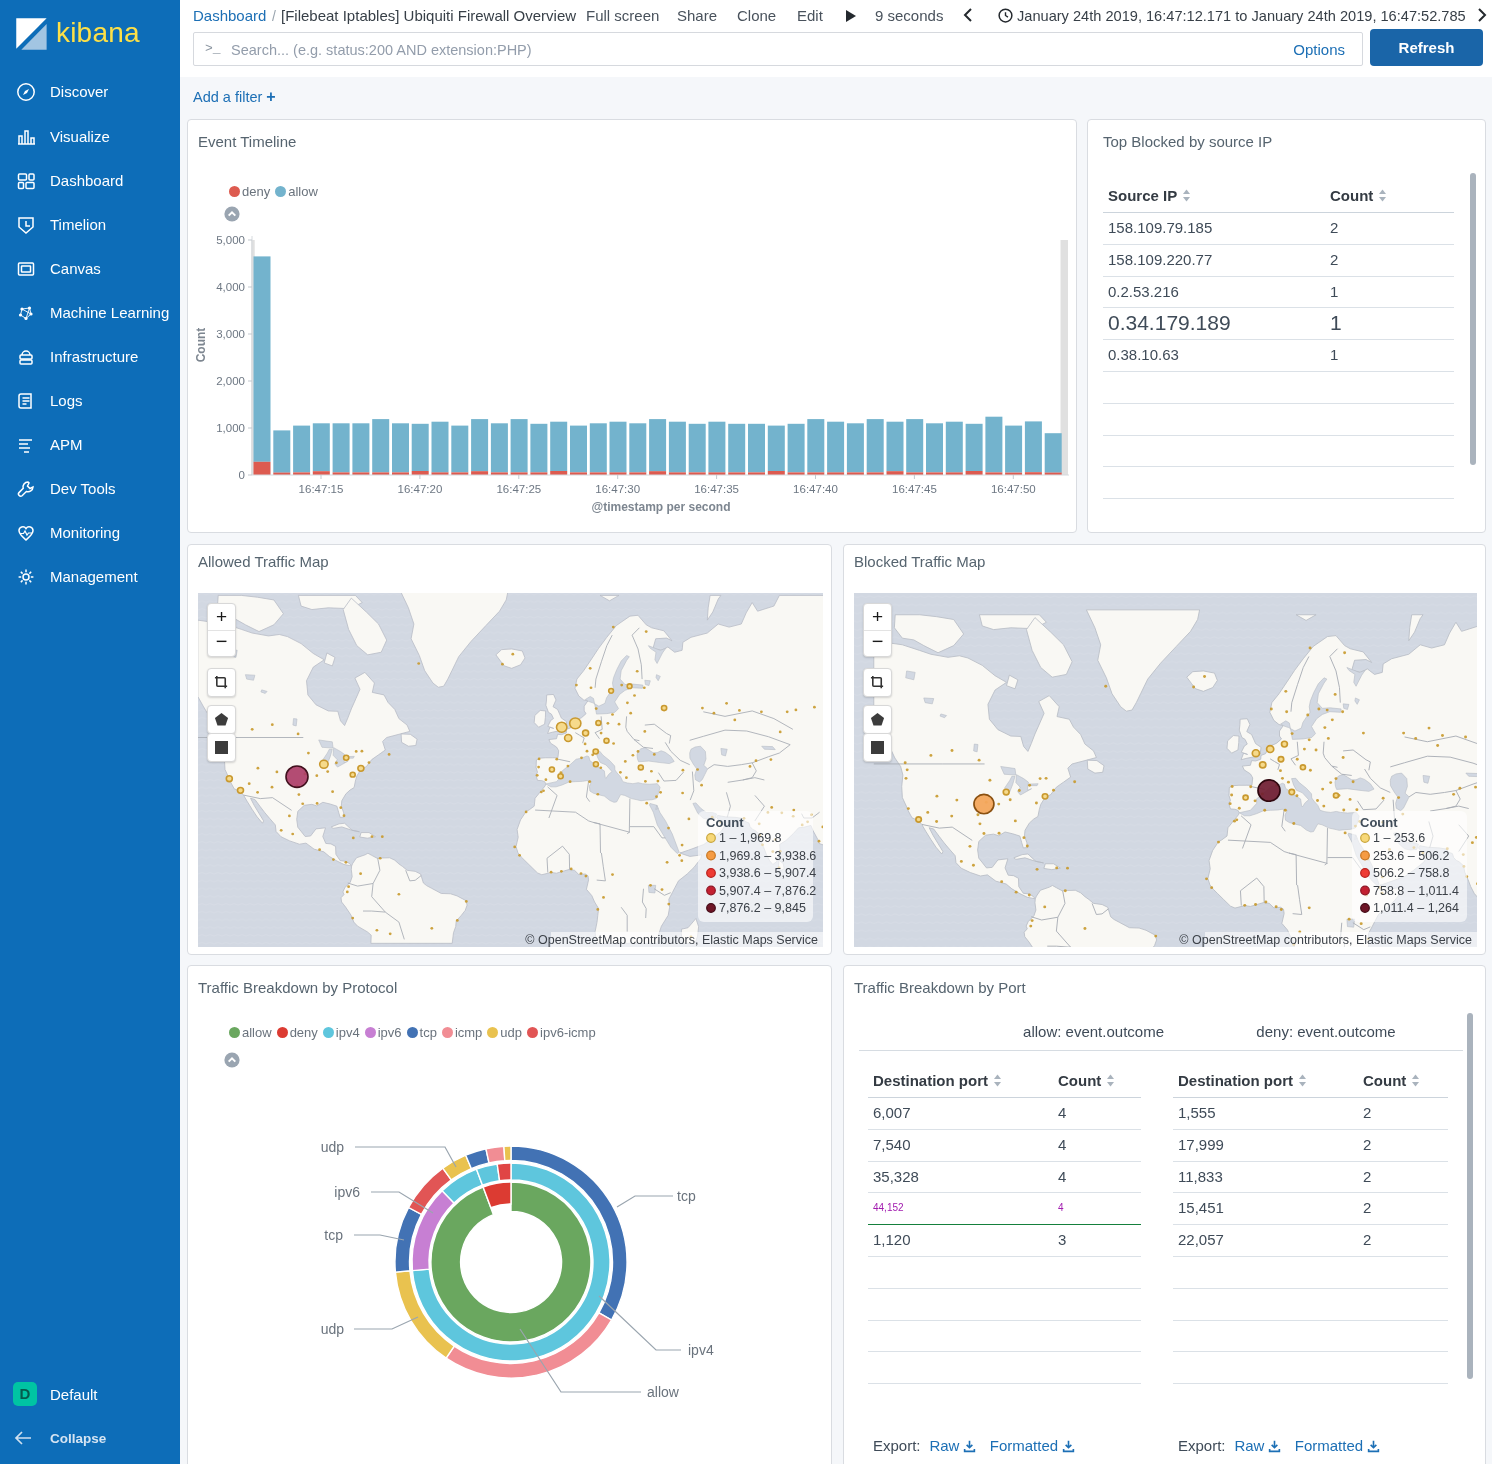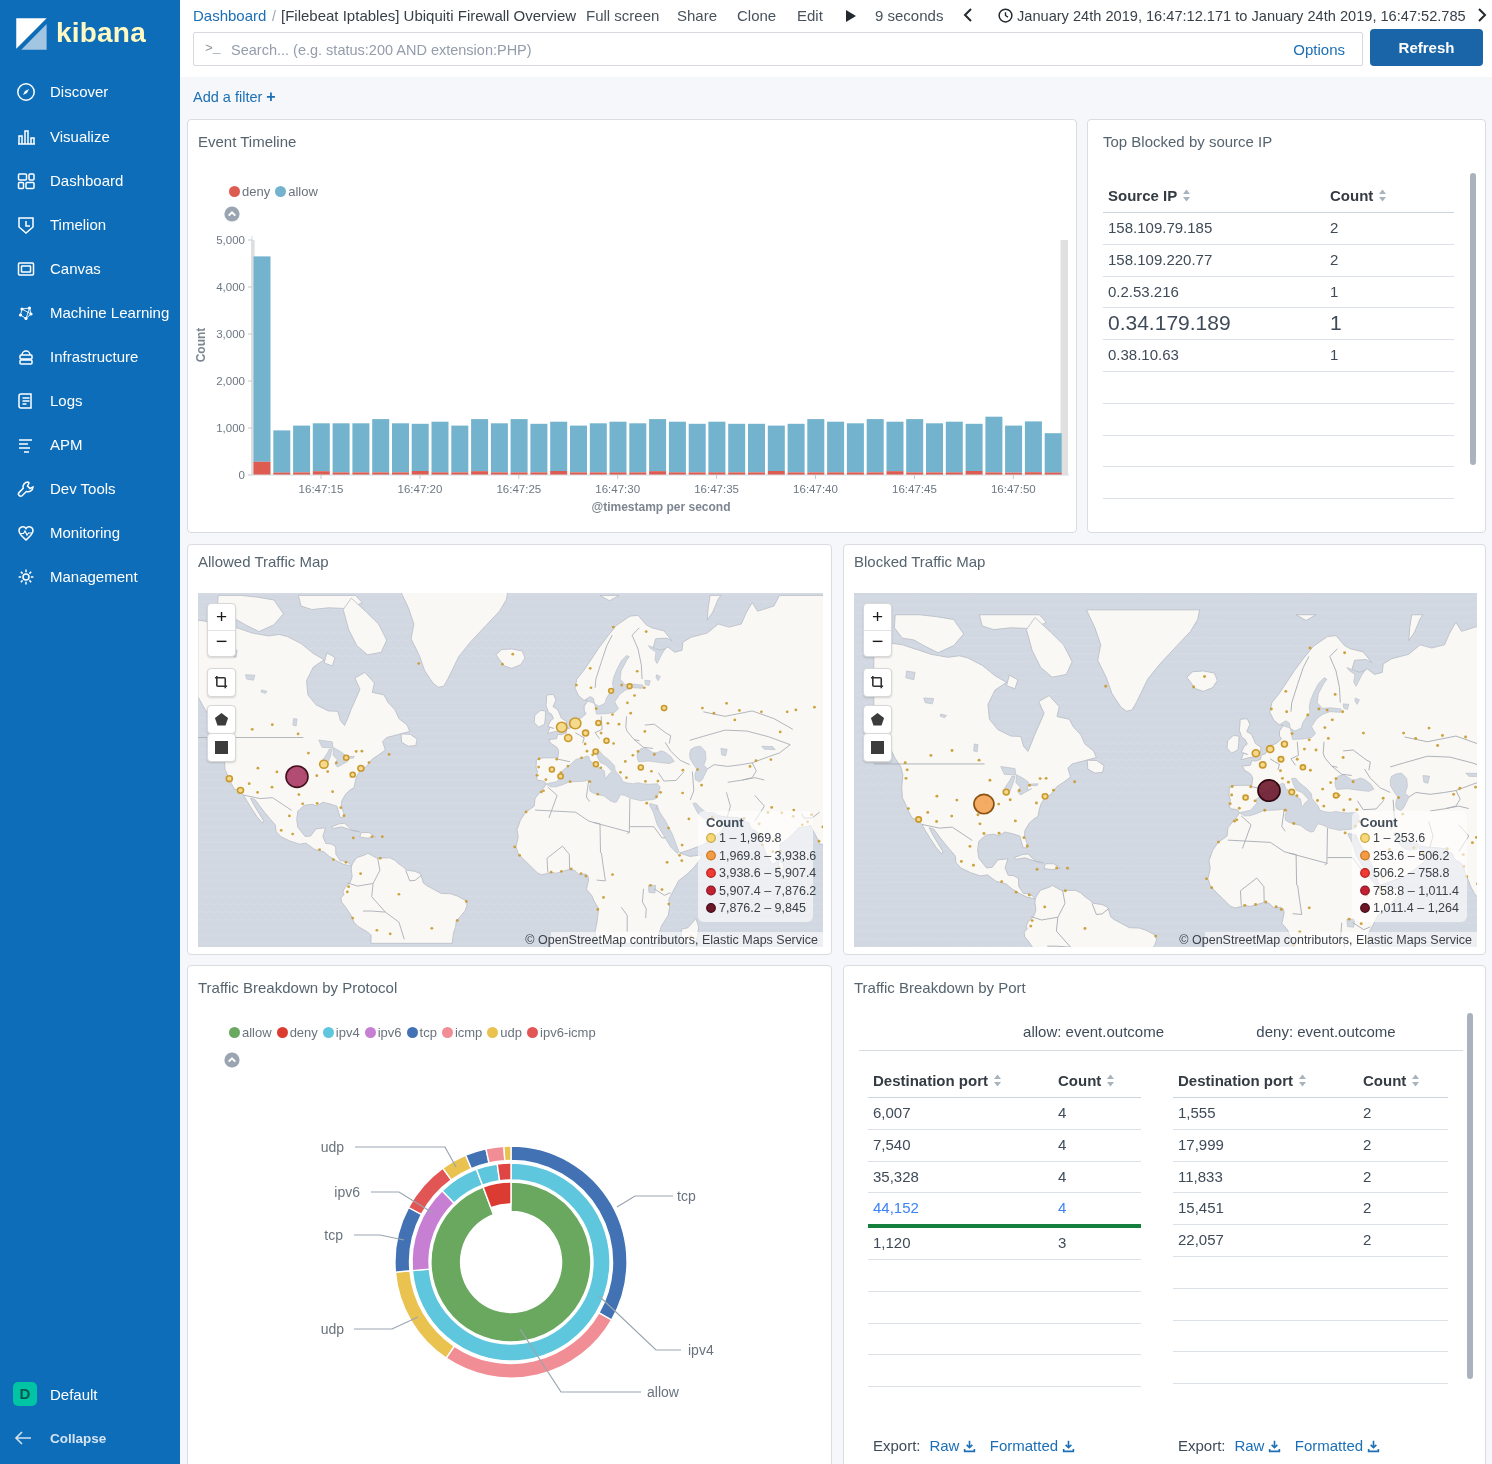--- a/index.html
+++ b/index.html
@@ -101,21 +101,21 @@
         <path d="M554.2 169.4 L558.3 177.7 L554.2 184.7 L544.7 187.1" fill="none" stroke="#a9adb5" stroke-width="0.9"></path>
         <path d="M436.0 145.4 L445.5 153.4 L455.0 154.6" fill="none" stroke="#a9adb5" stroke-width="0.9"></path>
       </g>
     </defs>
   </svg>
 <div class="nav">
     <svg width="36" height="36" viewBox="0 0 32 32" style="position:absolute;left:14px;top:16px">
       <path d="M2 2 H29 L2 29 Z" fill="#fff"></path>
       <path d="M29 7 V30 H6.5 Z" fill="#a2c5e2"></path>
     </svg>
-    <div style="position:absolute;left:56px;top:17px;font-size:28px;font-weight:bold;color:#fef9c3;letter-spacing:0.2px">kibana</div>
+    <div style="position:absolute;left:56px;top:17px;font-size:28px;font-weight:normal;color:#fde047;letter-spacing:0.2px">kibana</div>
     <div class="navitem" style="top:70px">
       <svg width="20" height="20" viewBox="0 0 20 20">
         <circle cx="10" cy="10" r="8.2" fill="none" stroke="#fff" stroke-width="1.5"></circle>
         <path d="M13 7 L11 11 L7 13 L9 9 Z" fill="#fff"></path>
       </svg>
       <div class="lab">Discover</div>
     </div>
     <div class="navitem" style="top:115px">
       <svg width="20" height="20" viewBox="0 0 20 20">
         <path d="M3 17 V9 h3 v8 M9 17 V4 h3 v13 M15 17 v-6 h3 v6" fill="none" stroke="#fff" stroke-width="1.5"></path>
@@ -881,21 +881,21 @@
       <div style="font-size:15px;font-weight:bold;color:#343b43;padding:0 0 8px 5px;border-bottom:1px solid #ccd4dc"><span>Destination port<svg width="9" height="13" viewBox="0 0 9 13" style="vertical-align:-1px;margin-left:5px">
             <path d="M4.5 0.5 L8 5 H1 Z" fill="#a9b3bd"></path>
             <path d="M4.5 12.5 L1 8 H8 Z" fill="#a9b3bd"></path>
           </svg></span><span style="position:absolute;left:190px">Count<svg width="9" height="13" viewBox="0 0 9 13" style="vertical-align:-1px;margin-left:5px">
             <path d="M4.5 0.5 L8 5 H1 Z" fill="#a9b3bd"></path>
             <path d="M4.5 12.5 L1 8 H8 Z" fill="#a9b3bd"></path>
           </svg></span></div>
       <div style="position:relative;height:30.8px;line-height:30.8px;font-size:15px;color:#3f4b58;border-bottom:1px solid #dbe1e7;padding-left:5px"><span>6,007</span><span style="position:absolute;left:190px">4</span></div>
       <div style="position:relative;height:30.8px;line-height:30.8px;font-size:15px;color:#3f4b58;border-bottom:1px solid #dbe1e7;padding-left:5px"><span>7,540</span><span style="position:absolute;left:190px">4</span></div>
       <div style="position:relative;height:30.8px;line-height:30.8px;font-size:15px;color:#3f4b58;border-bottom:1px solid #dbe1e7;padding-left:5px"><span>35,328</span><span style="position:absolute;left:190px">4</span></div>
-      <div style="position:relative;height:30.8px;line-height:30.8px;font-size:15px;color:#3b82f6;border-bottom:4px solid #15803d;padding-left:5px"><span>44,152</span><span style="position:absolute;left:190px">4</span></div>
+      <div style="position:relative;height:30.8px;line-height:30.8px;font-size:10px;color:#a21caf;border-bottom:1px solid #15803d;padding-left:5px"><span>44,152</span><span style="position:absolute;left:190px">4</span></div>
       <div style="position:relative;height:30.8px;line-height:30.8px;font-size:15px;color:#3f4b58;border-bottom:1px solid #dbe1e7;padding-left:5px"><span>1,120</span><span style="position:absolute;left:190px">3</span></div>
       <div style="position:relative;height:30.8px;line-height:30.8px;font-size:15px;color:#3f4b58;border-bottom:1px solid #dbe1e7;padding-left:5px"></div>
       <div style="position:relative;height:30.8px;line-height:30.8px;font-size:15px;color:#3f4b58;border-bottom:1px solid #dbe1e7;padding-left:5px"></div>
       <div style="position:relative;height:30.8px;line-height:30.8px;font-size:15px;color:#3f4b58;border-bottom:1px solid #dbe1e7;padding-left:5px"></div>
       <div style="position:relative;height:30.8px;line-height:30.8px;font-size:15px;color:#3f4b58;border-bottom:1px solid #dbe1e7;padding-left:5px"></div>
     </div>
     <div style="position:absolute;left:329px;top:106px;width:275px">
       <div style="font-size:15px;font-weight:bold;color:#343b43;padding:0 0 8px 5px;border-bottom:1px solid #ccd4dc"><span>Destination port<svg width="9" height="13" viewBox="0 0 9 13" style="vertical-align:-1px;margin-left:5px">
             <path d="M4.5 0.5 L8 5 H1 Z" fill="#a9b3bd"></path>
             <path d="M4.5 12.5 L1 8 H8 Z" fill="#a9b3bd"></path>

